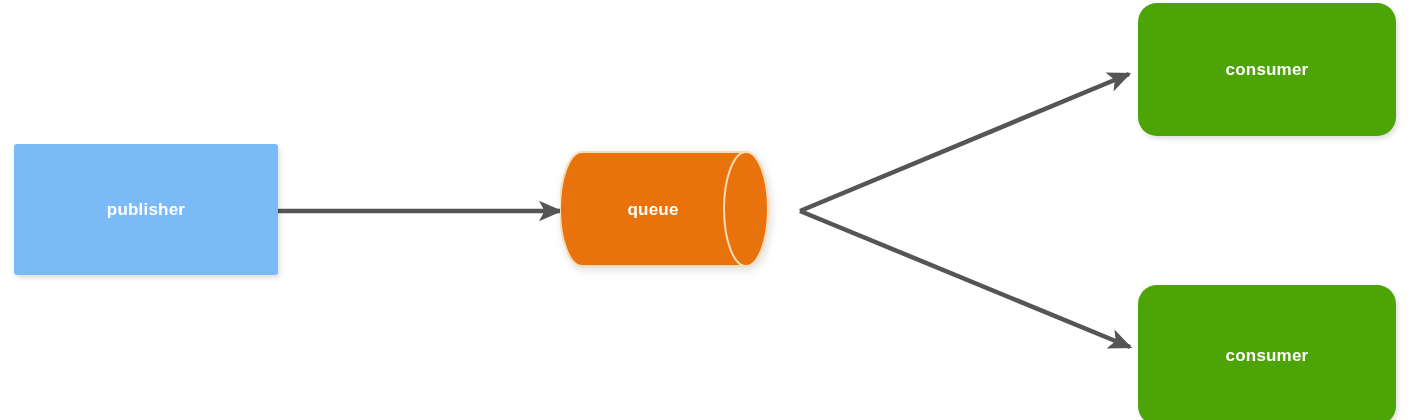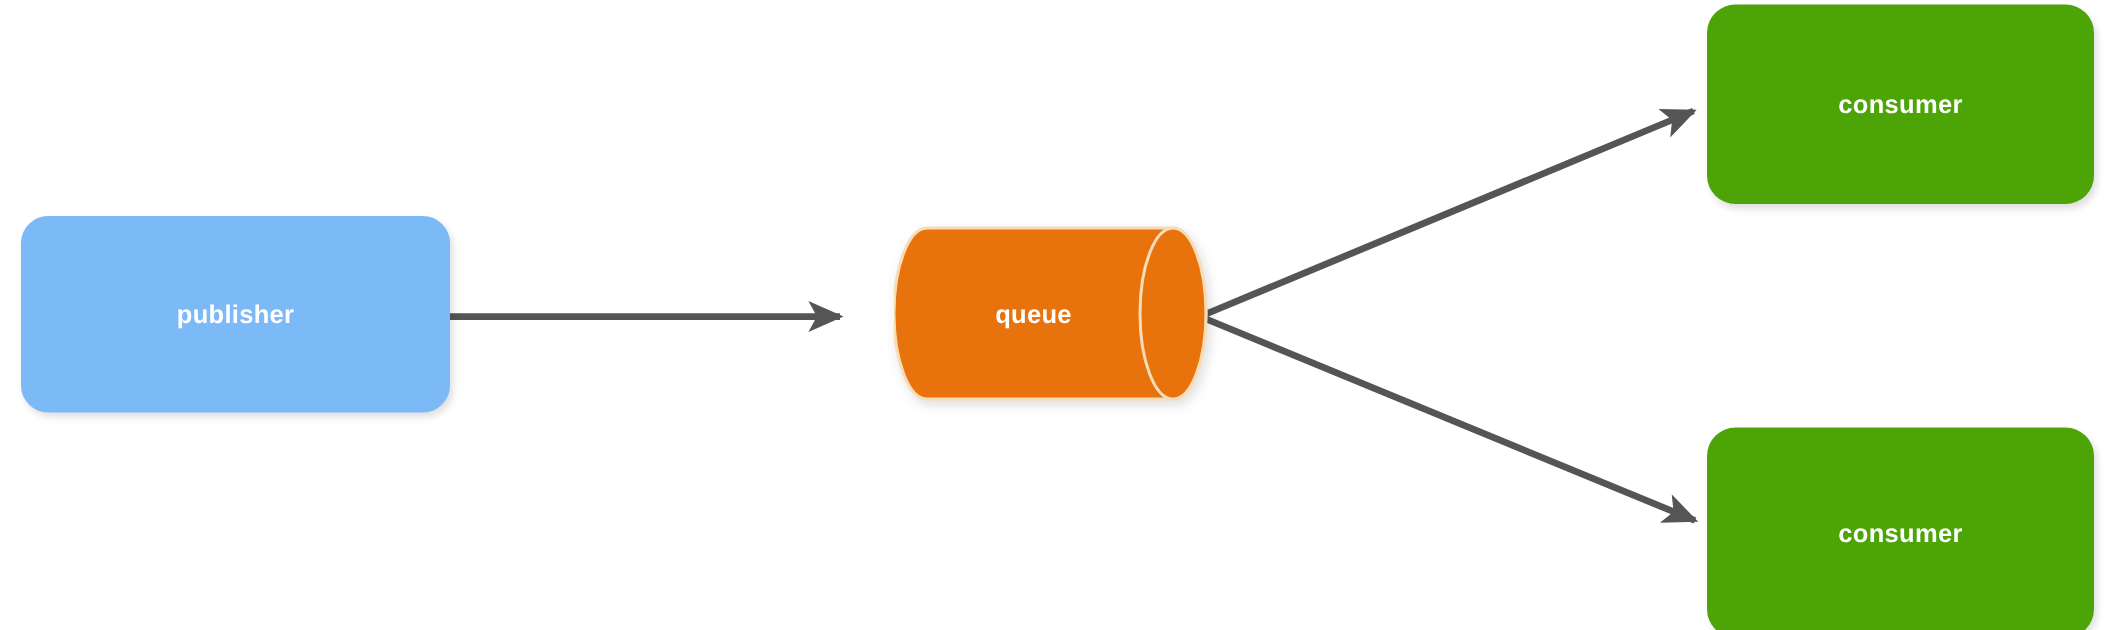--- a/index.html
+++ b/index.html
@@ -39,29 +39,29 @@
     color: #ffffff;
     letter-spacing: 0.2px;
     line-height: 1;
     white-space: nowrap;
     text-align: center;
   }
   
   #node-publisher {
     left: 14px;
     top: 144px;
-    width: 286px;
+    width: 264px;
     height: 131px;
     background: #7cb9f7;
-    border-radius: 18px;
+    border-radius: 3px;
     box-shadow: 2px 3px 5px rgba(0,0,0,0.13);
   }
   
   #node-queue {
-    left: 596px;
+    left: 560px;
     top: 150px;
     width: 230px;
     height: 118px;
     filter: drop-shadow(2px 3px 4px rgba(0,0,0,0.13));
   }
   #node-queue .cyl-svg {
     position: absolute;
     left: 0;
     top: 0;
     width: 230px;

